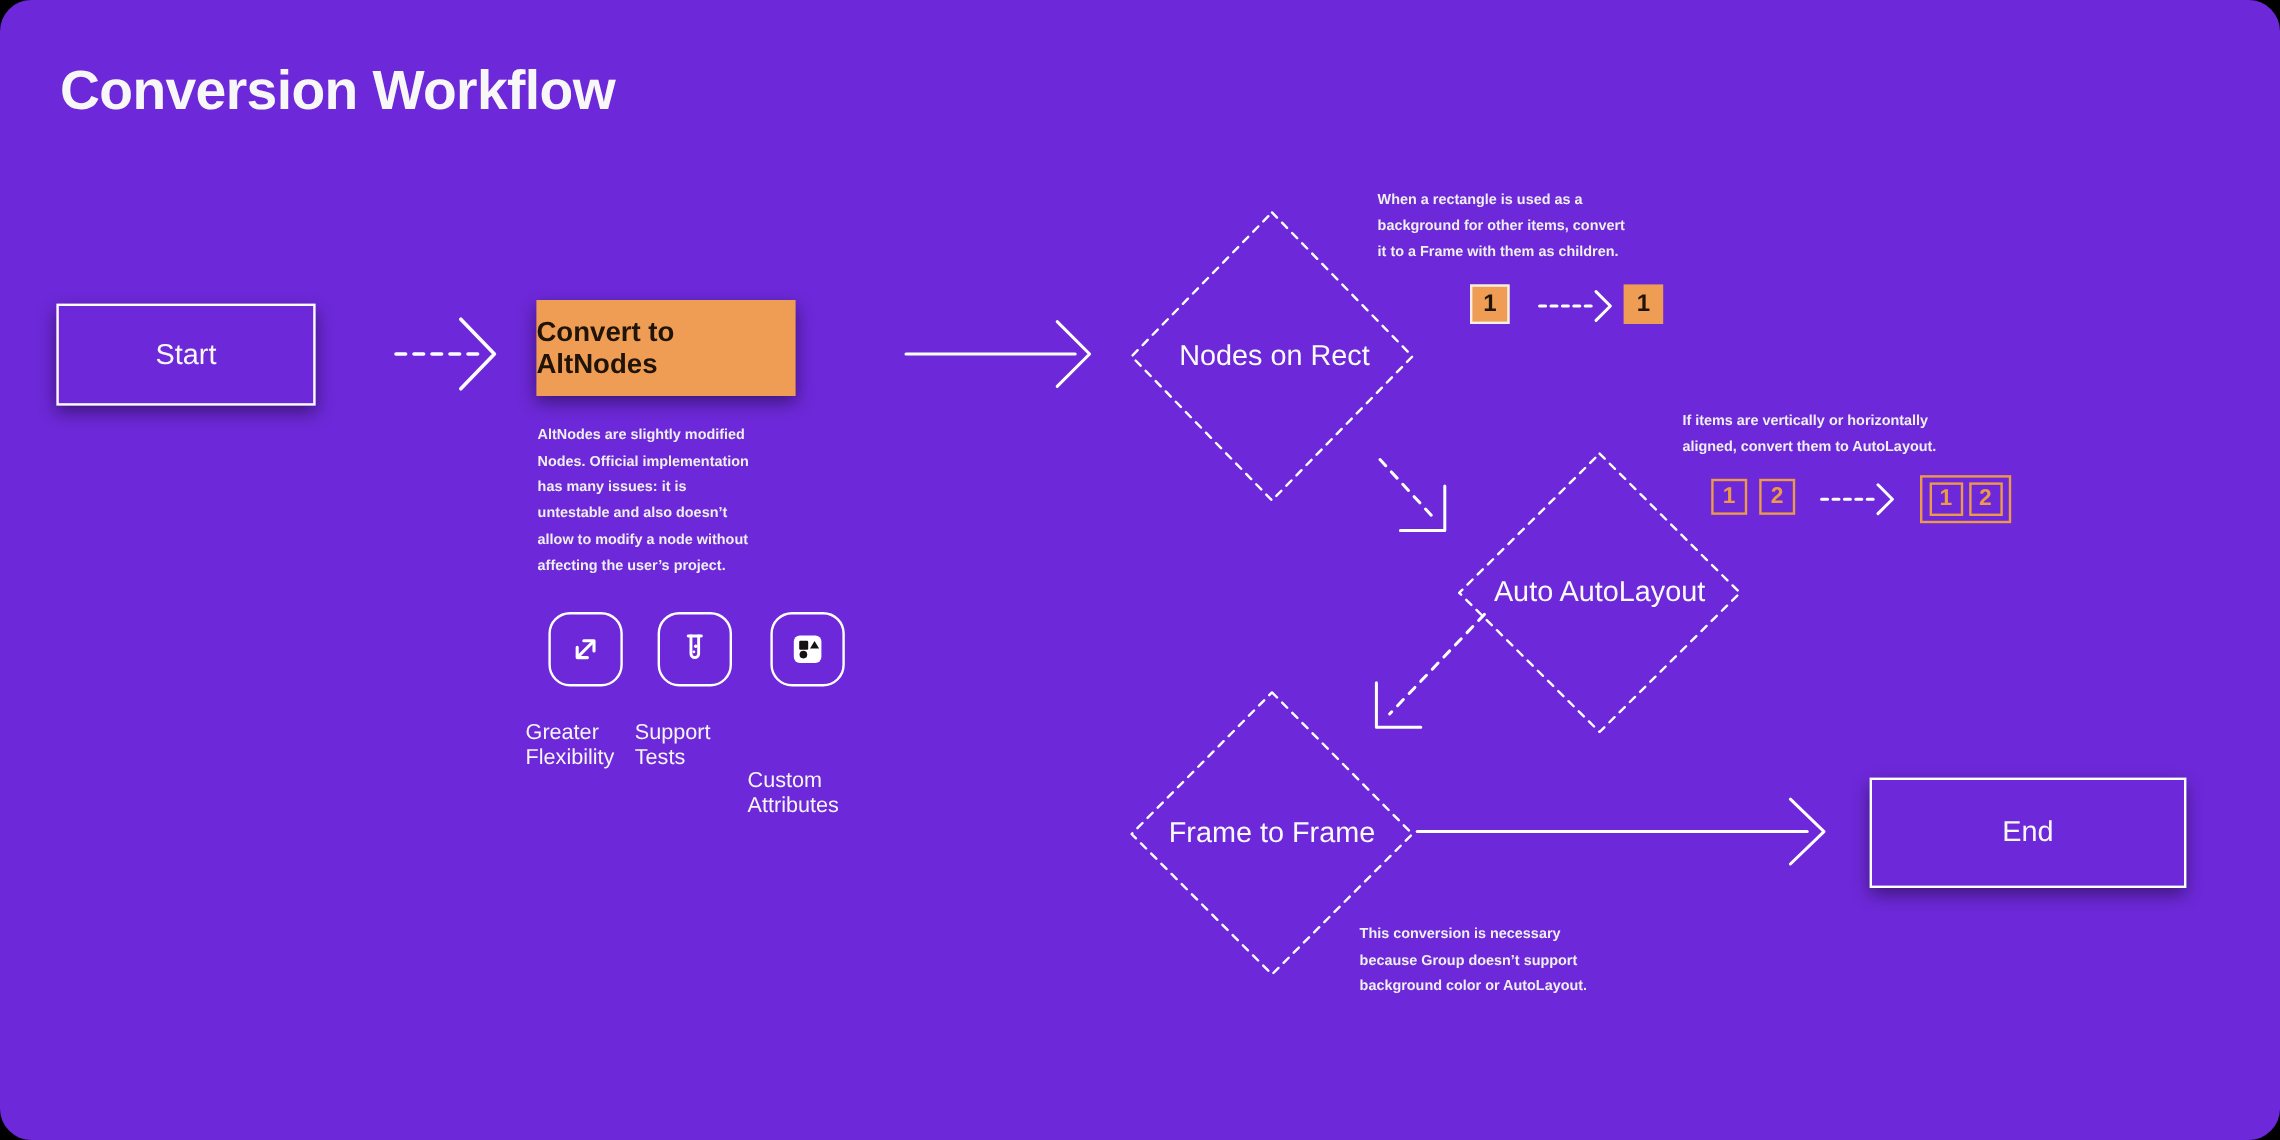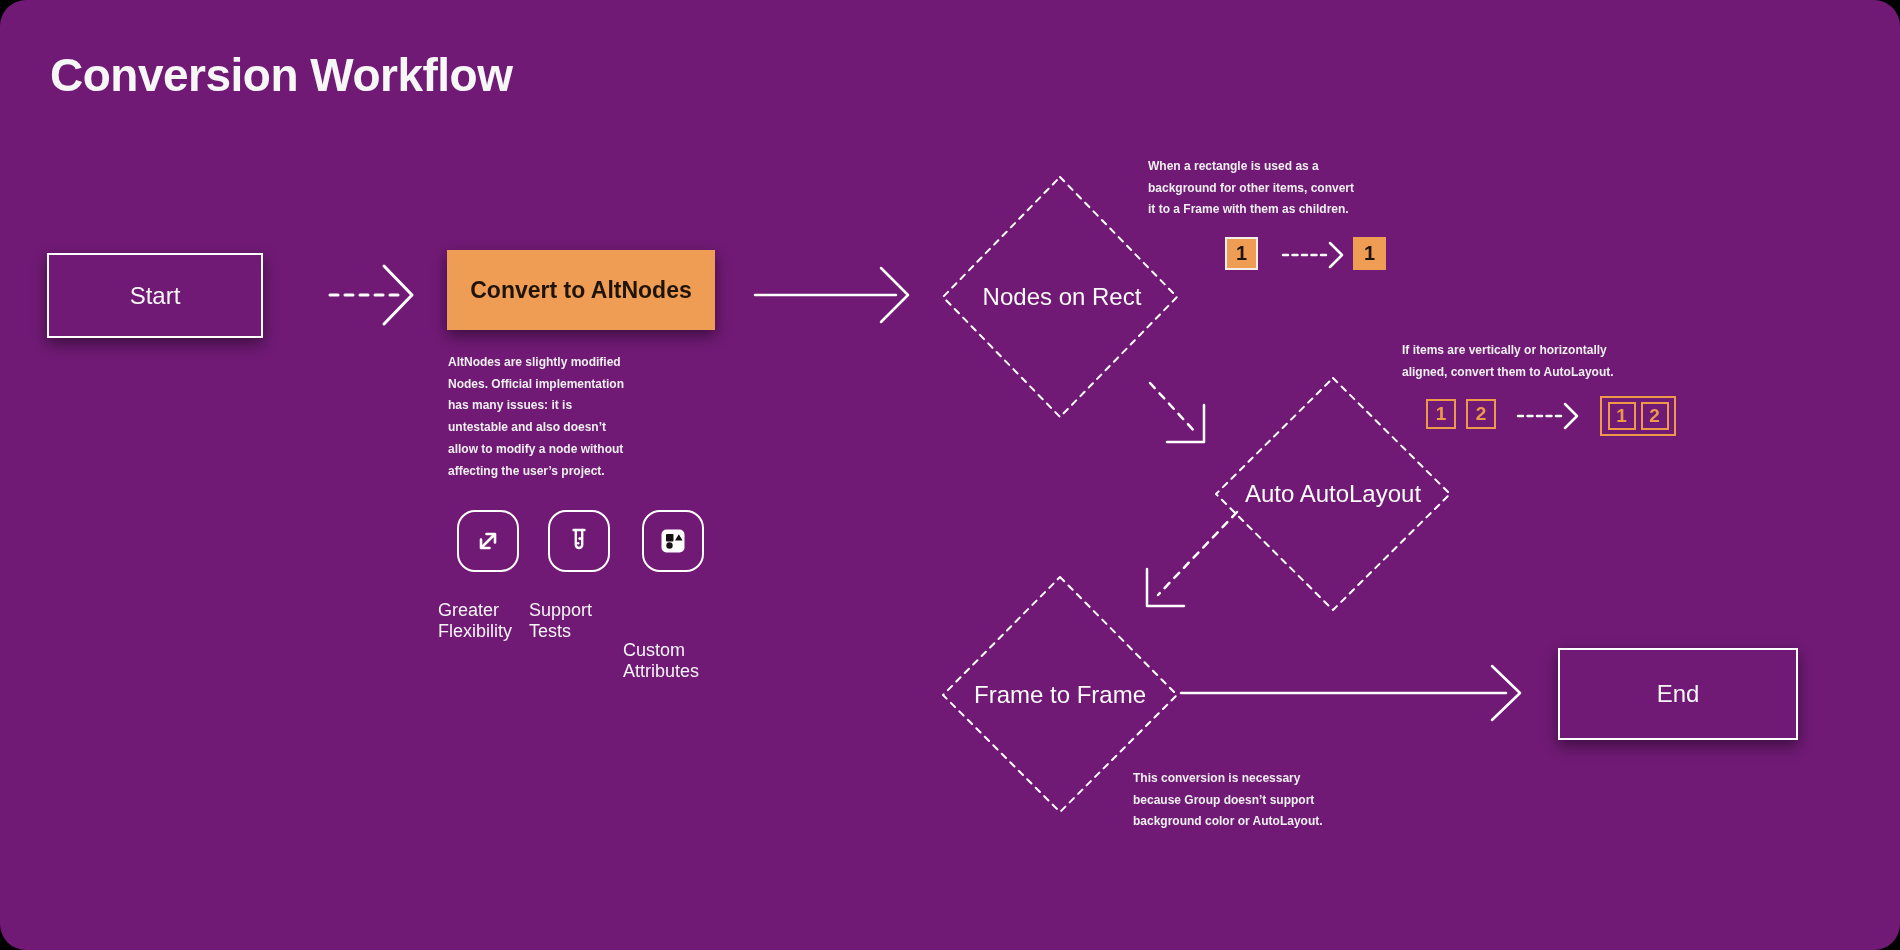--- a/index.html
+++ b/index.html
@@ -1,44 +1,44 @@
 <!DOCTYPE html>
 <html><head>
 <meta charset="utf-8">
 <style>
   * { margin: 0; padding: 0; box-sizing: border-box; }
   html, body { background: #000; }
   body { font-family: "Liberation Sans", "DejaVu Sans", sans-serif; }
   .canvas {
     position: relative;
     width: 1900px; height: 950px;
-    background: #701a75;
+    background: #6d28d9;
     border-radius: 26px;
     overflow: hidden;
   }
   .abs { position: absolute; }
   .title {
     left: 50px; top: 48px;
     font-size: 46px; font-weight: 800; letter-spacing: -0.5px;
     color: #F7F7F7;
   }
   svg.connectors { left: 0; top: 0; }
 
   
   .term-box {
     border: 2.5px solid #FFFFFF;
     display: flex; align-items: center; justify-content: center;
     color: #F7F7F7; font-size: 24px; font-weight: 500;
     box-shadow: 0 6px 14px rgba(0,0,0,0.45);
   }
   .box-start { left: 47px; top: 253px; width: 216px; height: 85px; }
-  .box-end   { left: 1558px; top: 648px; width: 240px; height: 92px; }
+  .box-end   { left: 1558px; top: 648px; width: 264px; height: 92px; }
 
   .box-convert {
-    left: 447px; top: 250px; width: 268px; height: 80px;
+    left: 447px; top: 250px; width: 216px; height: 80px;
     background: #EF9D55;
     display: flex; align-items: center; justify-content: center;
     color: #201307; font-size: 23px; font-weight: 600;
     box-shadow: 0 6px 14px rgba(0,0,0,0.45);
   }
 
   
   .diamond-label {
     color: #FAFAFA; font-size: 24px; font-weight: 400;
     transform: translate(-50%, -50%);

